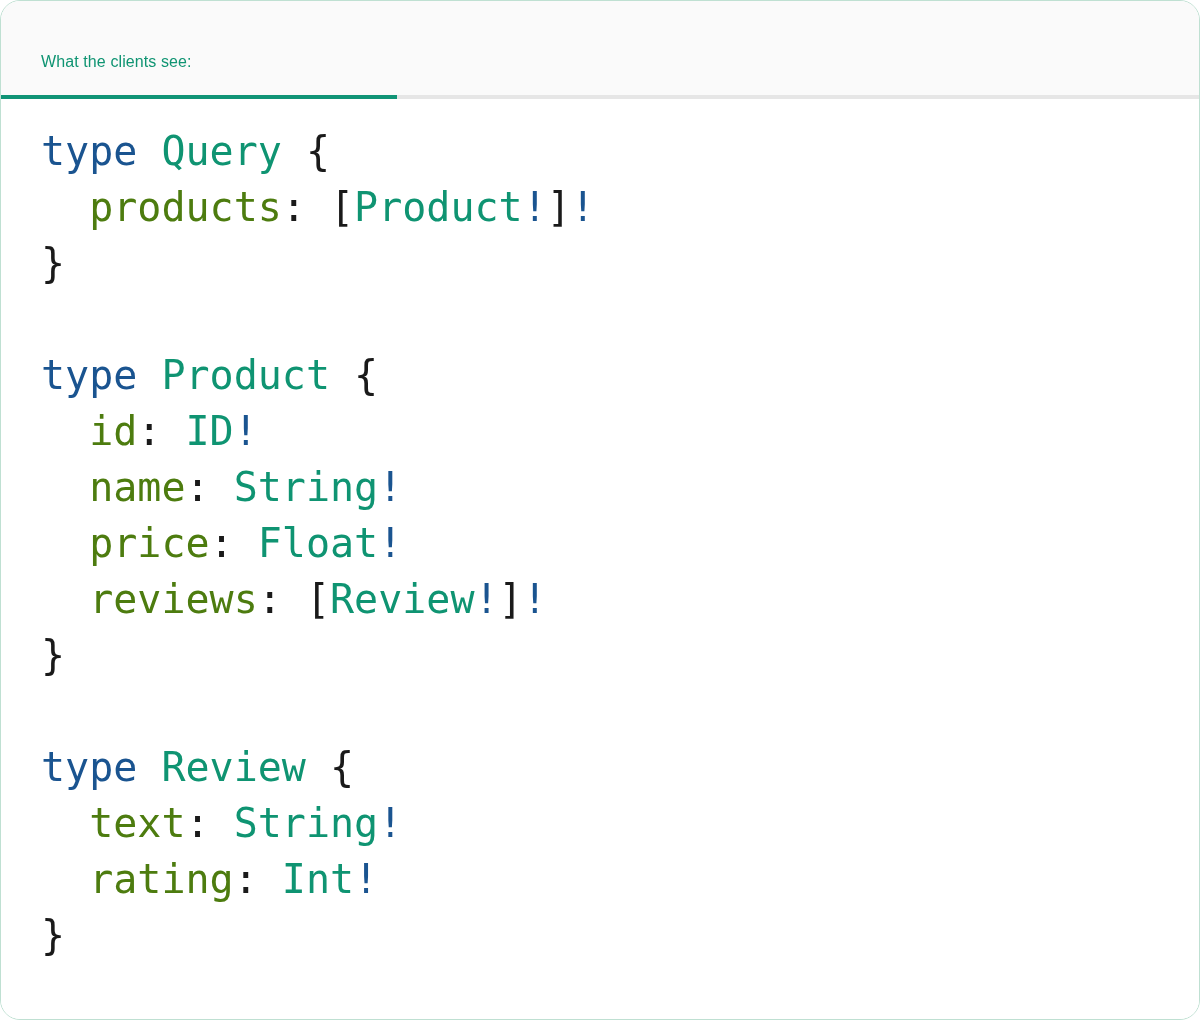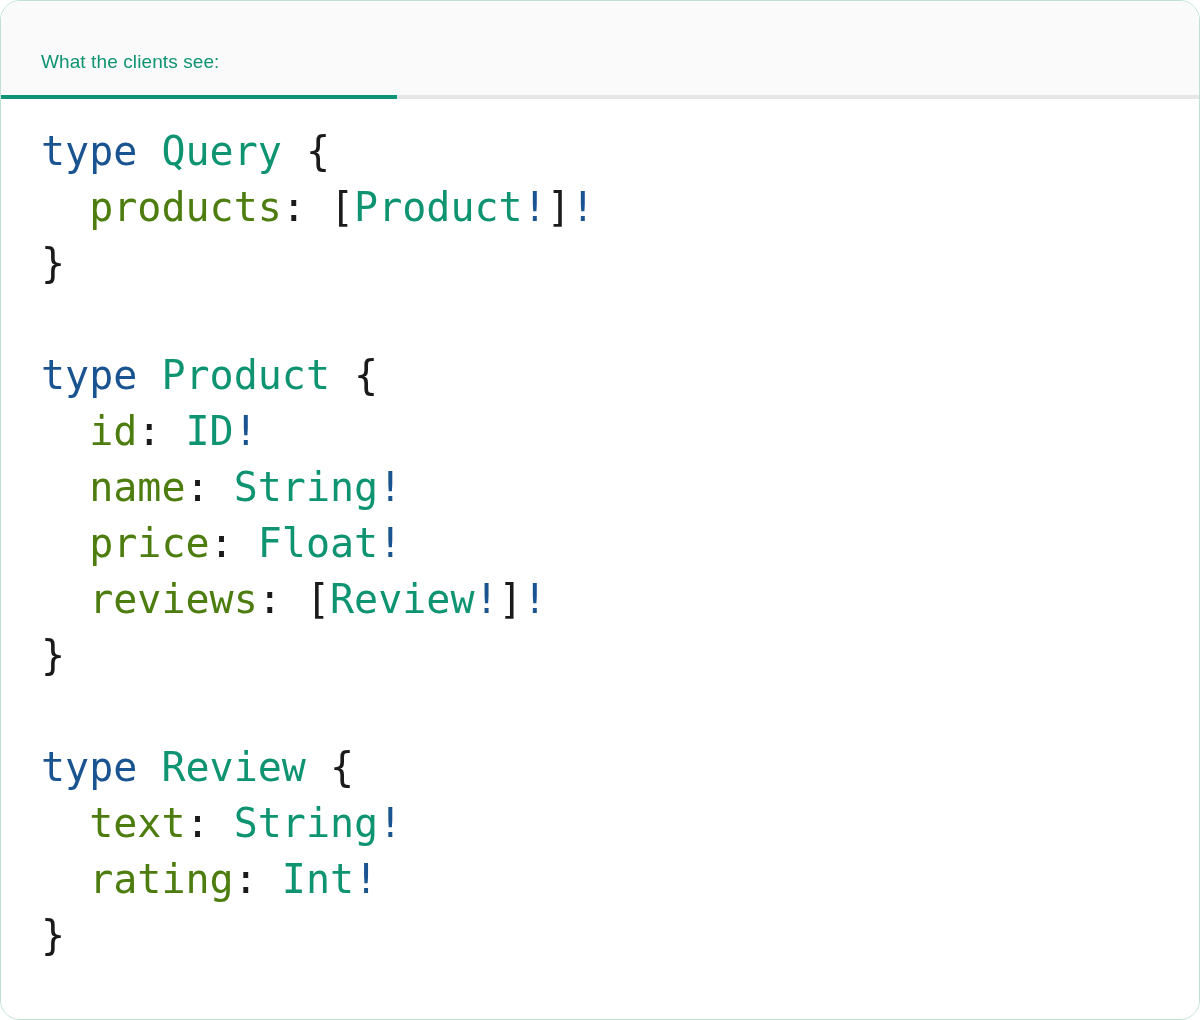--- a/index.html
+++ b/index.html
@@ -43,21 +43,21 @@
     display: flex;
     align-items: center;
     height: 100%;
     padding: 0 44px 0 40px;
     box-sizing: border-box;
   }
 
   .header-title {
     color: #0f9472;
     font-family: "Liberation Sans", sans-serif;
-    font-size: 19px;
+    font-size: 16px;
     font-weight: 400;
     letter-spacing: 0.1px;
     line-height: 1;
     white-space: nowrap;
     margin-top: 23px;
   }
 
   
   .header-rail {
     position: absolute;

